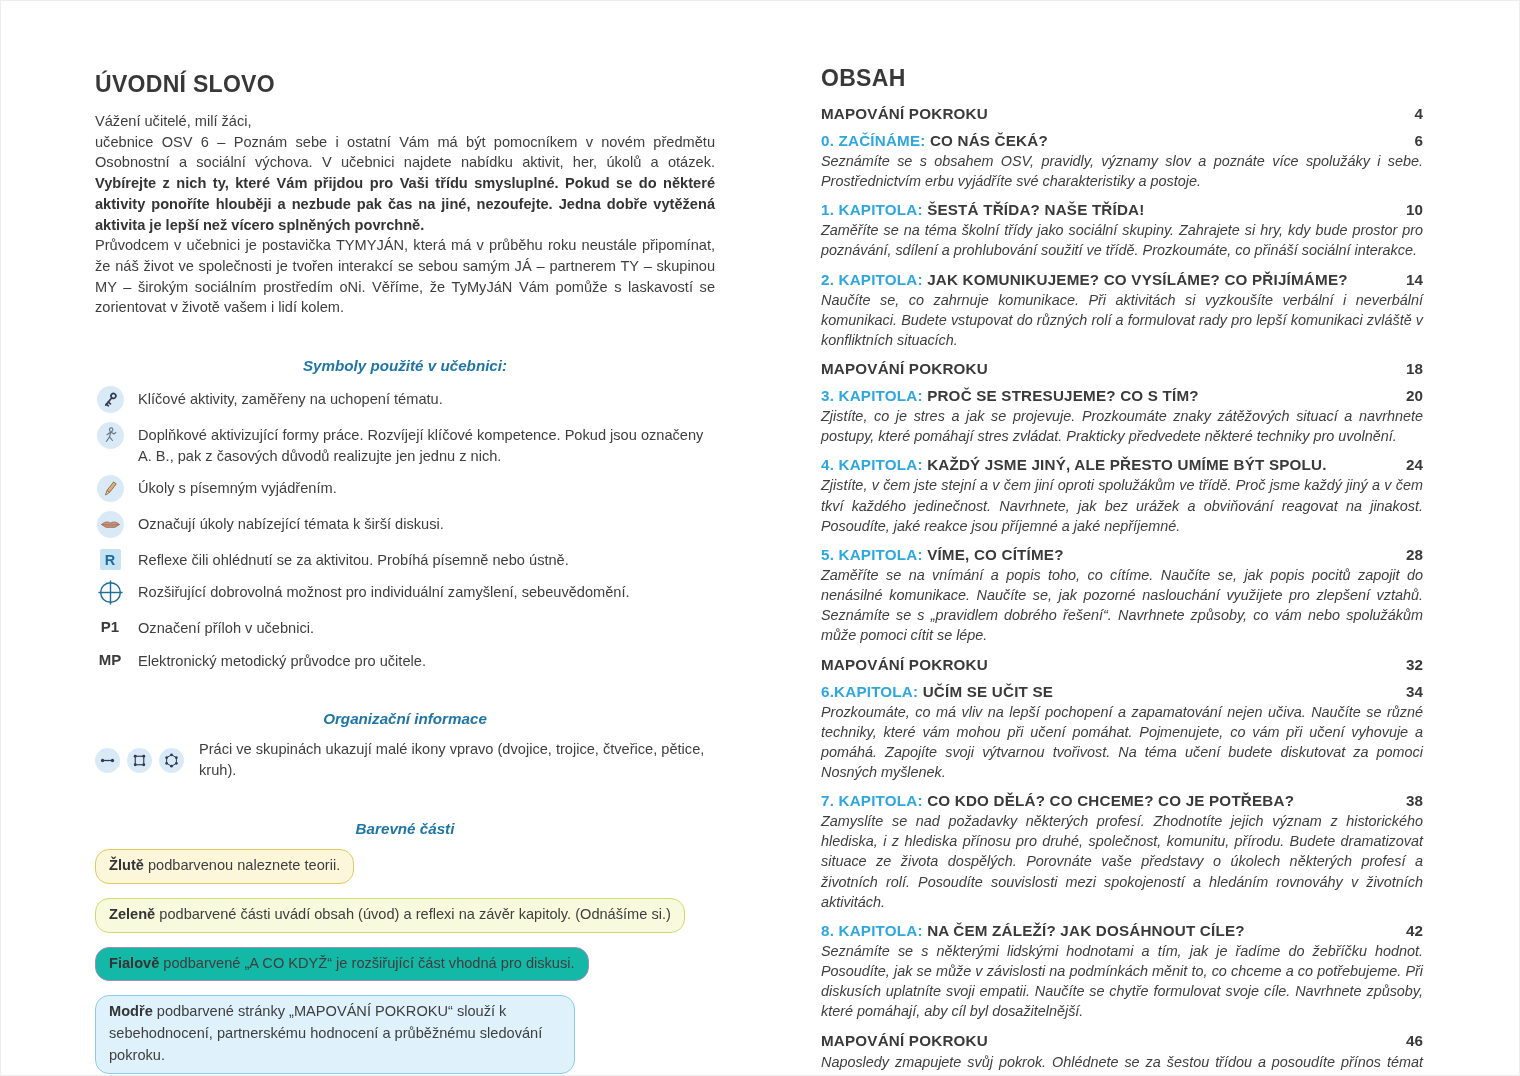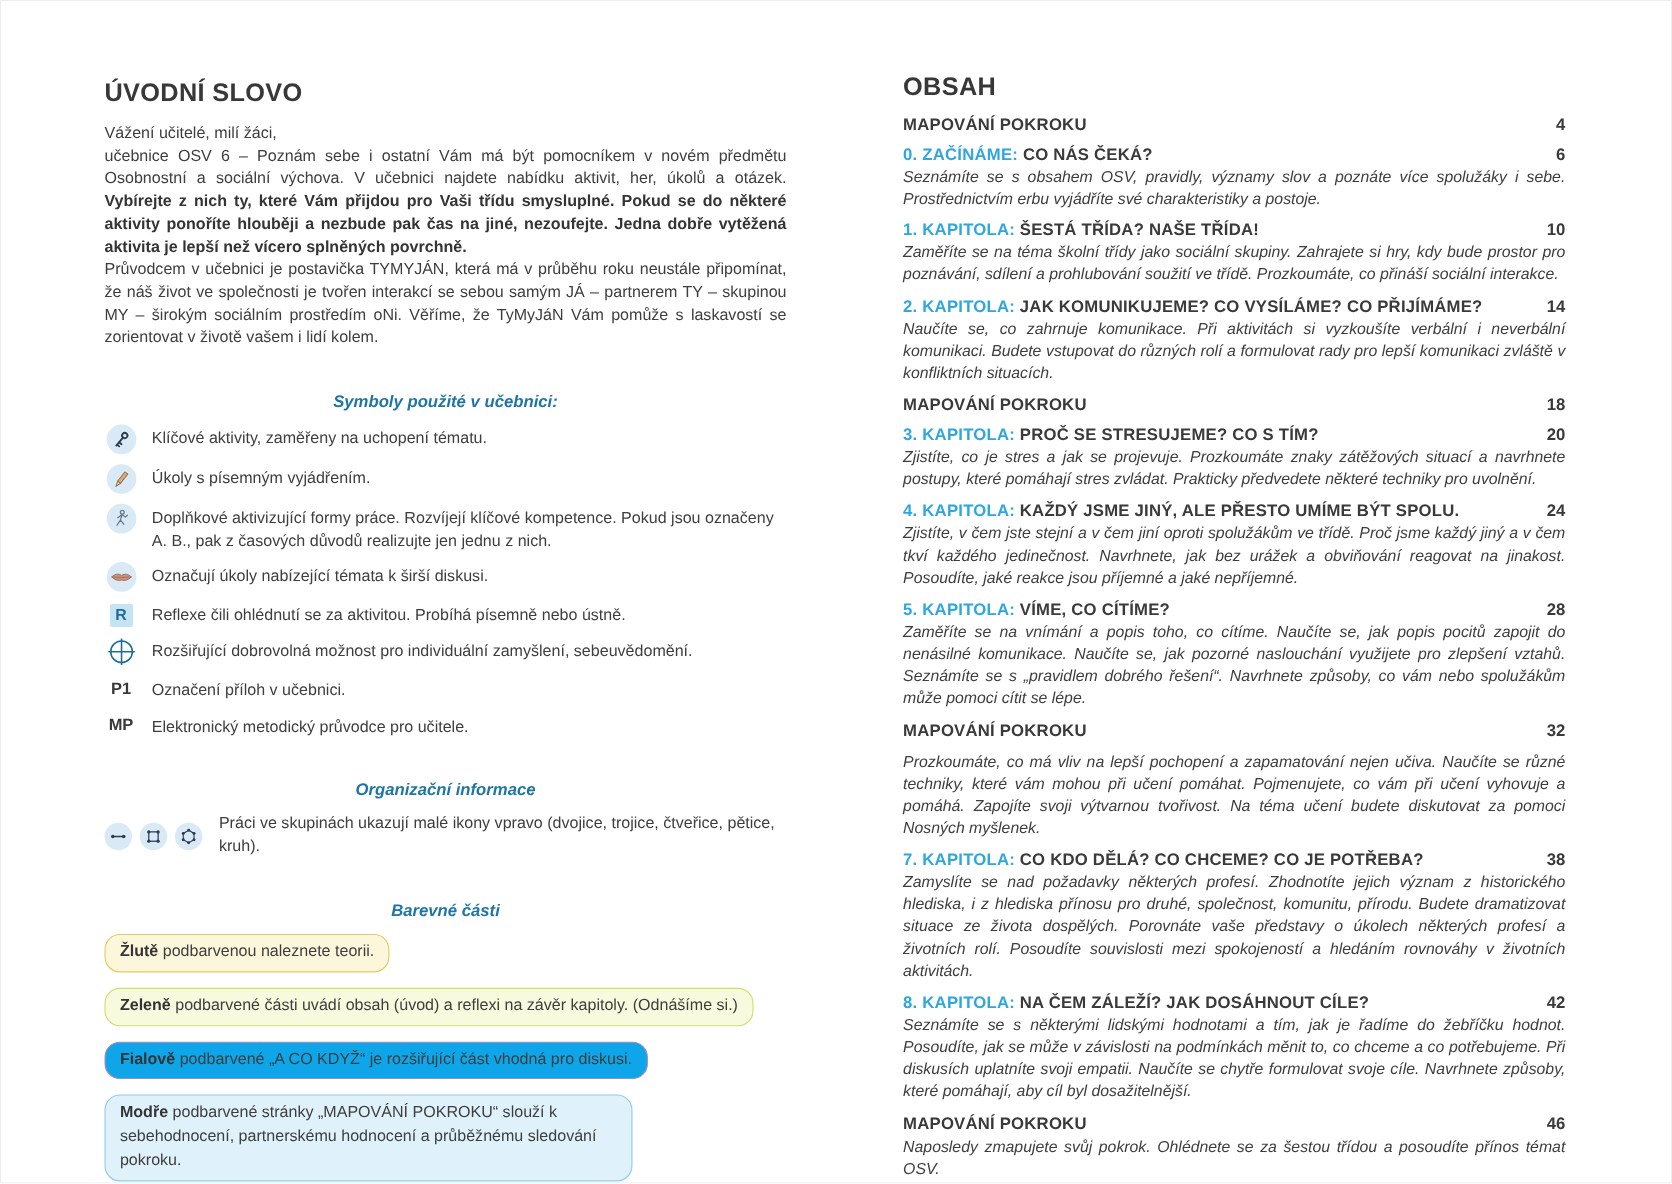--- a/index.html
+++ b/index.html
@@ -74,40 +74,40 @@
                   <line x1="12" y1="18.6" x2="15" y2="18.6"></line>
                 </g>
               </svg>
             </span>
           </div>
           <div class="sym-text">Klíčové aktivity, zaměřeny na uchopení tématu.</div>
         </div>
         <div class="sym-row">
           <div class="sym-ico">
             <span class="ico-circle">
+              <svg width="20" height="20" viewBox="0 0 24 24" fill="none" stroke="#66788A" stroke-width="1.4" stroke-linecap="round" stroke-linejoin="round">
+                <circle cx="13.4" cy="4.4" r="2.1"></circle>
+                <path d="M13 7.2 L11.4 13 L7.6 18.6 M11.4 13 L15 17.4 M13 7.2 L8.4 10.4 M13 7.2 L16.8 9.6 L19 7.6"></path>
+              </svg>
+            </span>
+          </div>
+          <div class="sym-text">Doplňkové aktivizující formy práce. Rozvíjejí klíčové kompetence. Pokud jsou označeny A. B., pak z časových důvodů realizujte jen jednu z nich.</div>
+        </div>
+        <div class="sym-row">
+          <div class="sym-ico">
+            <span class="ico-circle">
               <svg width="20" height="20" viewBox="0 0 24 24">
                 <g transform="rotate(38 12 12)">
                   <rect x="10.2" y="2.6" width="3.9" height="13" fill="#E0AD76" stroke="#8A6A4A" stroke-width="1"></rect>
                   <path d="M10.2 15.6 L12.15 21 L14.1 15.6 Z" fill="#F3D8AE" stroke="#8A6A4A" stroke-width="1"></path>
                 </g>
               </svg>
             </span>
           </div>
           <div class="sym-text">Úkoly s písemným vyjádřením.</div>
-        </div>
-        <div class="sym-row">
-          <div class="sym-ico">
-            <span class="ico-circle">
-              <svg width="20" height="20" viewBox="0 0 24 24" fill="none" stroke="#66788A" stroke-width="1.4" stroke-linecap="round" stroke-linejoin="round">
-                <circle cx="13.4" cy="4.4" r="2.1"></circle>
-                <path d="M13 7.2 L11.4 13 L7.6 18.6 M11.4 13 L15 17.4 M13 7.2 L8.4 10.4 M13 7.2 L16.8 9.6 L19 7.6"></path>
-              </svg>
-            </span>
-          </div>
-          <div class="sym-text">Doplňkové aktivizující formy práce. Rozvíjejí klíčové kompetence. Pokud jsou označeny A. B., pak z časových důvodů realizujte jen jednu z nich.</div>
         </div>
         <div class="sym-row">
           <div class="sym-ico">
             <span class="ico-circle">
               <svg width="21" height="13" viewBox="0 0 28 16">
                 <path d="M2 8 Q8 2.4 14 6 Q20 2.4 26 8 Q20 13.6 14 11.8 Q8 13.6 2 8 Z" fill="#CB9378" stroke="#96664C" stroke-width="1"></path>
                 <path d="M2 8 Q14 9.4 26 8" stroke="#96664C" stroke-width="0.9" fill="none"></path>
               </svg>
             </span>
           </div>
@@ -176,21 +176,21 @@
             </g>
           </svg>
         </span>
       <span class="body">Práci ve skupinách ukazují malé ikony vpravo (dvojice, trojice, čtveřice, pětice, kruh).</span>
     </div>
 
     <h2 class="teal">Barevné části</h2>
     <div id="color-boxes">
         <div class="color-box" style="background: rgb(252, 247, 219); border-color: rgb(226, 202, 93);"><b>Žlutě</b><span> podbarvenou naleznete teorii.</span></div>
         <div class="color-box" style="background: rgb(247, 250, 220); border-color: rgb(207, 220, 114);"><b>Zeleně</b><span> podbarvené části uvádí obsah (úvod) a reflexi na závěr kapitoly. (Odnášíme si.)</span></div>
-        <div class="color-box" style="background: #0ea5e9; border-color: rgb(161, 139, 190);"><b>Fialově</b><span> podbarvené „A CO KDYŽ“ je rozšiřující část vhodná pro diskusi.</span></div>
+        <div class="color-box" style="background: #14b8a6; border-color: rgb(161, 139, 190);"><b>Fialově</b><span> podbarvené „A CO KDYŽ“ je rozšiřující část vhodná pro diskusi.</span></div>
         <div class="color-box" style="background: rgb(223, 242, 251); border-color: rgb(143, 203, 232); max-width: 452px;"><b>Modře</b><span> podbarvené stránky „MAPOVÁNÍ POKROKU“ slouží k sebehodnocení, partnerskému hodnocení a průběžnému sledování pokroku.</span></div>
       </div>
   </section>
 
   <section class="page-col right">
     <h1>OBSAH</h1>
     <div id="toc-list">
         <div class="toc-block section">
           <div class="toc-row">
             <span class="toc-head"><span class="ttl">MAPOVÁNÍ POKROKU</span></span>
@@ -245,20 +245,24 @@
           </div>
           <p class="desc">Zaměříte se na vnímání a popis toho, co cítíme. Naučíte se, jak popis pocitů zapojit do nenásilné komunikace. Naučíte se, jak pozorné naslouchání využijete pro zlepšení vztahů. Seznámíte se s „pravidlem dobrého řešení“. Navrhnete způsoby, co vám nebo spolužákům může pomoci cítit se lépe.</p>
         </div>
         <div class="toc-block section">
           <div class="toc-row">
             <span class="toc-head"><span class="ttl">MAPOVÁNÍ POKROKU</span></span>
             <span class="pg">32</span>
           </div>
         </div>
         <div class="toc-block chapter">
+          <div class="toc-row">
+            <span class="toc-head"><span class="prefix">6.KAPITOLA:</span> <span class="ttl">UČÍM SE UČIT SE</span></span>
+            <span class="pg">34</span>
+          </div>
           <p class="desc">Prozkoumáte, co má vliv na lepší pochopení a zapamatování nejen učiva. Naučíte se různé techniky, které vám mohou při učení pomáhat. Pojmenujete, co vám při učení vyhovuje a pomáhá. Zapojíte svoji výtvarnou tvořivost. Na téma učení budete diskutovat za pomoci Nosných myšlenek.</p>
         </div>
         <div class="toc-block chapter">
           <div class="toc-row">
             <span class="toc-head"><span class="prefix">7. KAPITOLA:</span> <span class="ttl">CO KDO DĚLÁ? CO CHCEME? CO JE POTŘEBA?</span></span>
             <span class="pg">38</span>
           </div>
           <p class="desc">Zamyslíte se nad požadavky některých profesí. Zhodnotíte jejich význam z historického hlediska, i z hlediska přínosu pro druhé, společnost, komunitu, přírodu. Budete dramatizovat situace ze života dospělých. Porovnáte vaše představy o úkolech některých profesí a životních rolí. Posoudíte souvislosti mezi spokojeností a hledáním rovnováhy v životních aktivitách.</p>
         </div>
         <div class="toc-block chapter">

